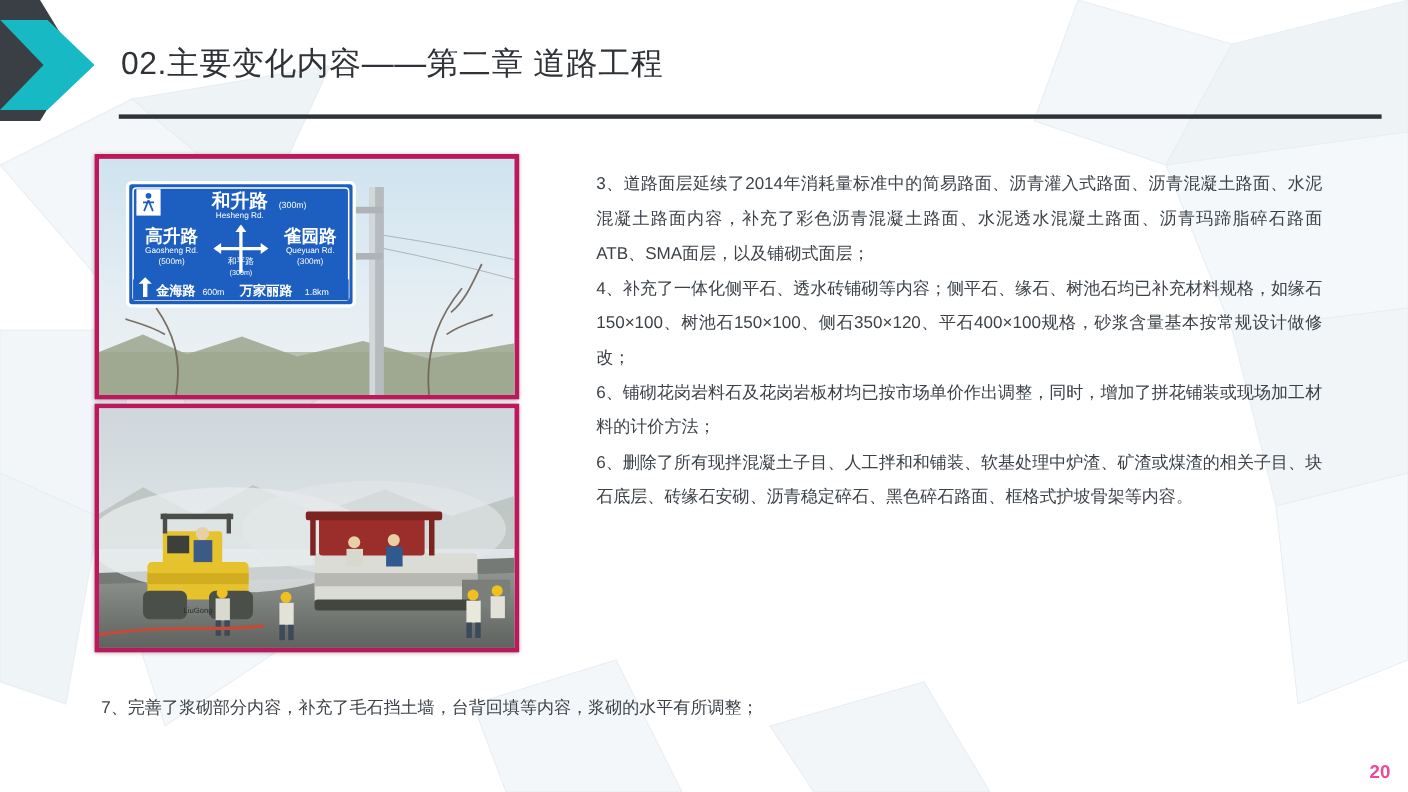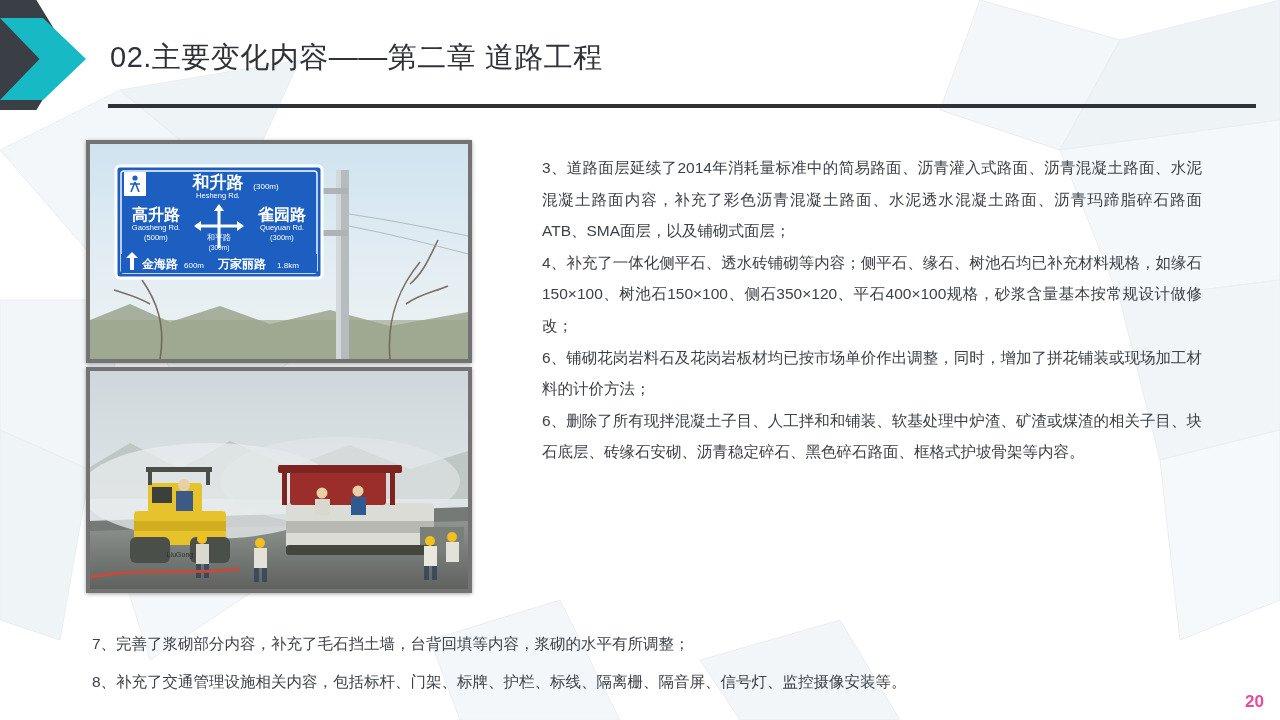--- a/index.html
+++ b/index.html
@@ -71,21 +71,21 @@
   }
 
   
   .photo-col {
     position: absolute;
     left: 86px;
     top: 140px;
     width: 386px;
   }
   .photo-frame {
-    background: #737373;
+    background: #be185d;
     padding: 4px;
     box-shadow: 0 1px 4px rgba(0,0,0,0.35);
     box-sizing: border-box;
     text-decoration: underline;
   }
   .photo {
     width: 100%;
     display: block;
     position: relative;
     overflow: hidden;
@@ -325,16 +325,15 @@
 
 <div class="body-right">
   <p>3、道路面层延续了2014年消耗量标准中的简易路面、沥青灌入式路面、沥青混凝土路面、水泥混凝土路面内容，补充了彩色沥青混凝土路面、水泥透水混凝土路面、沥青玛蹄脂碎石路面ATB、SMA面层，以及铺砌式面层；</p>
   <p>4、补充了一体化侧平石、透水砖铺砌等内容；侧平石、缘石、树池石均已补充材料规格，如缘石150×100、树池石150×100、侧石350×120、平石400×100规格，砂浆含量基本按常规设计做修改；</p>
   <p>6、铺砌花岗岩料石及花岗岩板材均已按市场单价作出调整，同时，增加了拼花铺装或现场加工材料的计价方法；</p>
   <p>6、删除了所有现拌混凝土子目、人工拌和和铺装、软基处理中炉渣、矿渣或煤渣的相关子目、块石底层、砖缘石安砌、沥青稳定碎石、黑色碎石路面、框格式护坡骨架等内容。</p>
 </div>
 
 <div class="body-bottom">
   <p>7、完善了浆砌部分内容，补充了毛石挡土墙，台背回填等内容，浆砌的水平有所调整；</p>
-  <p>8、补充了交通管理设施相关内容，包括标杆、门架、标牌、护栏、标线、隔离栅、隔音屏、信号灯、监控摄像安装等。</p>
 </div>
 
 <div class="page-num">20</div>
 
 </body></html>

